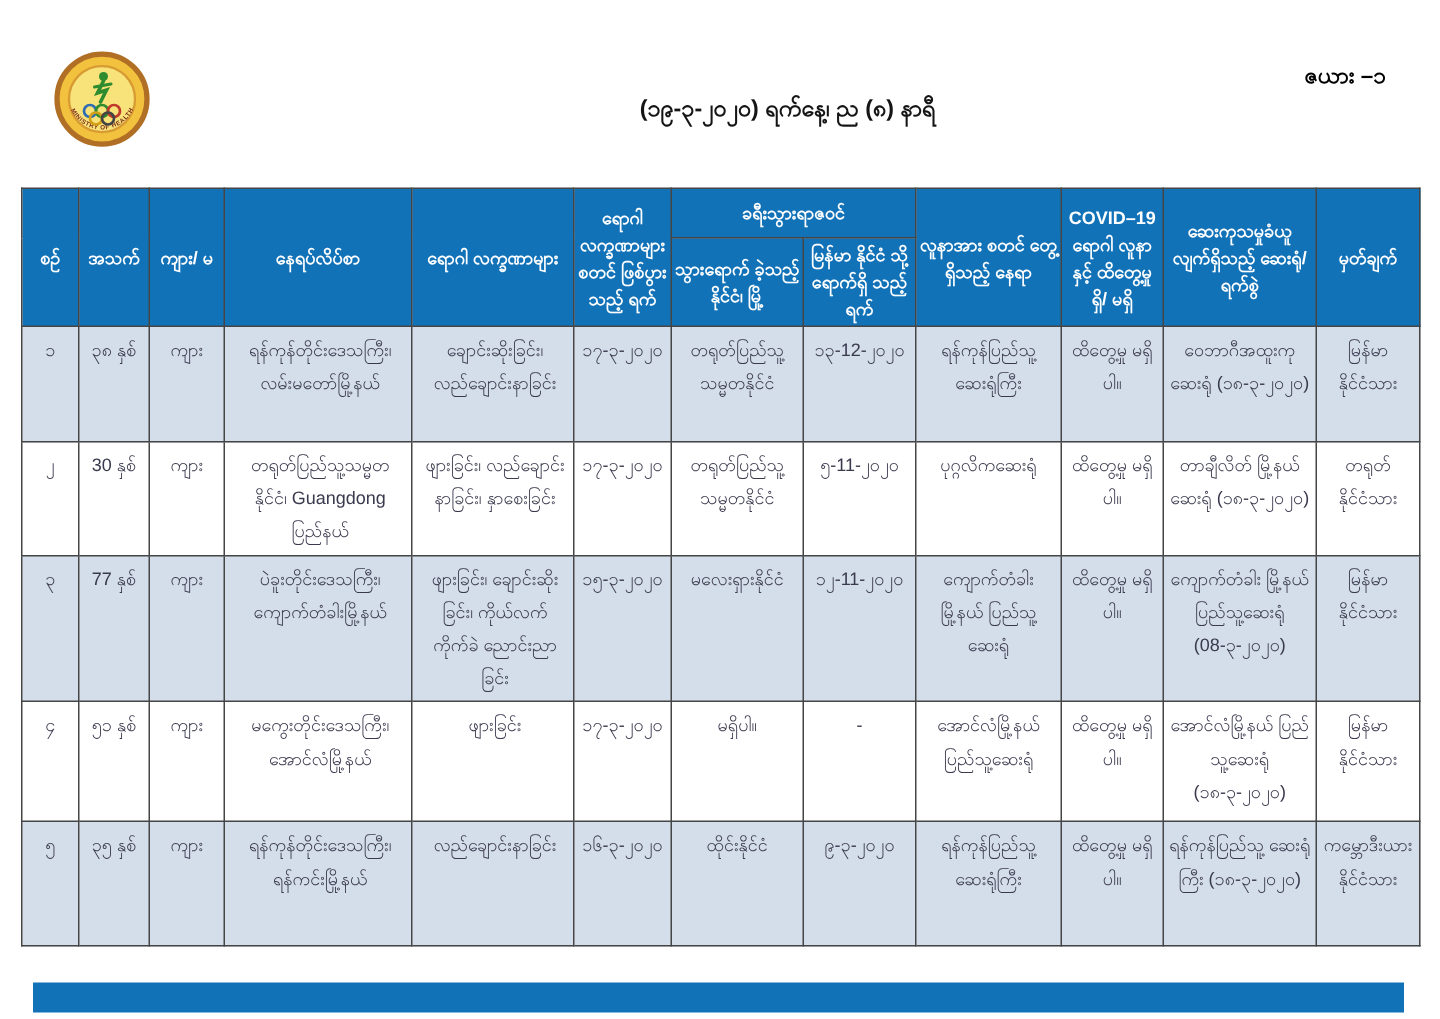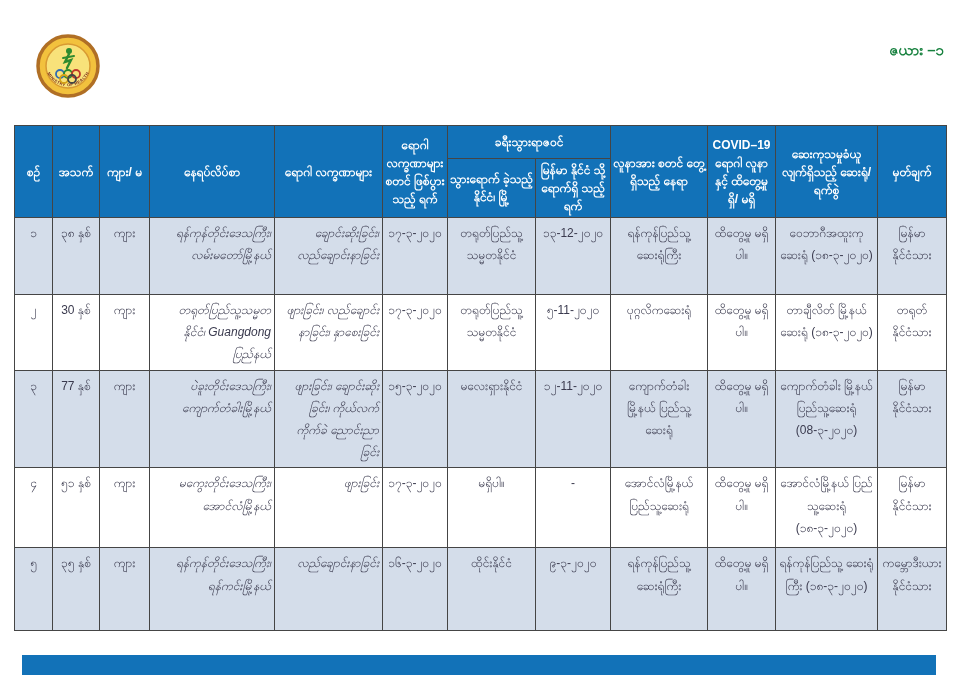--- a/index.html
+++ b/index.html
@@ -4,22 +4,22 @@
 <style>
   html,body{margin:0;padding:0;}
   body{
     width:960px;height:679px;position:relative;background:#ffffff;
     font-family:"Liberation Sans","DejaVu Sans",sans-serif;
     color:#111;overflow:hidden;
   }
   
   .logo-wrap{position:absolute;left:36px;top:34px;width:64px;height:64px;}
   .table-label{
-    position:absolute;top:40px;right:16px;
-    font-size:15px;font-weight:bold;color:#15803d;
+    position:absolute;top:40px;right:36px;
+    font-size:15px;font-weight:bold;color:#000000;
   }
   .title{
     position:absolute;left:110px;right:20px;top:58px;
     text-align:center;font-weight:bold;color:#151515;
   }
   .title .t1{font-size:16.5px;line-height:1.7;}
   .title .t2{font-size:15.5px;line-height:1.9;}
   
   .tbl-wrap{position:absolute;left:14px;top:125px;width:932px;}
   table{
@@ -36,21 +36,21 @@
     vertical-align:middle;line-height:1.5;padding:2px 2px;
   }
   tr.group-row{height:33px;}
   tr.sub-row{height:55px;}
   tr.r0{height:77px;}
   tr.r1{height:75px;}
   tr.r2{height:95px;}
   tr.r3{height:80px;}
   tr.r4{height:83px;}
   tbody tr.alt td{background:#d4ddea;}
-  td.tl{text-align:right;padding-left:6px;font-style:italic;}
+  td.tl{text-align:center;padding-left:6px;}
   
   .bottom-bar{
     position:absolute;left:22px;top:655px;width:914px;height:20px;
     background:#1272b8;
   }
 </style>
 </head>
 <body>
 
 <div class="logo-wrap">
@@ -72,20 +72,21 @@
       <circle cx="40" cy="40" r="4" stroke="#c0392b"></circle>
       <circle cx="28" cy="45" r="4" stroke="#d4a017"></circle>
       <circle cx="36" cy="45" r="4" stroke="#444444"></circle>
     </g>
   </svg>
 </div>
 
 <div class="table-label">ဇယား –၁</div>
 
 <div class="title">
+  <div class="t2">(၁၉-၃-၂၀၂၀) ရက်နေ့၊ ည (၈) နာရီ</div>
 </div>
 
 <div class="tbl-wrap">
 <table>
   <colgroup>
     <col style="width:38px">
         <col style="width:47px">
         <col style="width:50px">
     <col style="width:125px">
         <col style="width:108px">

